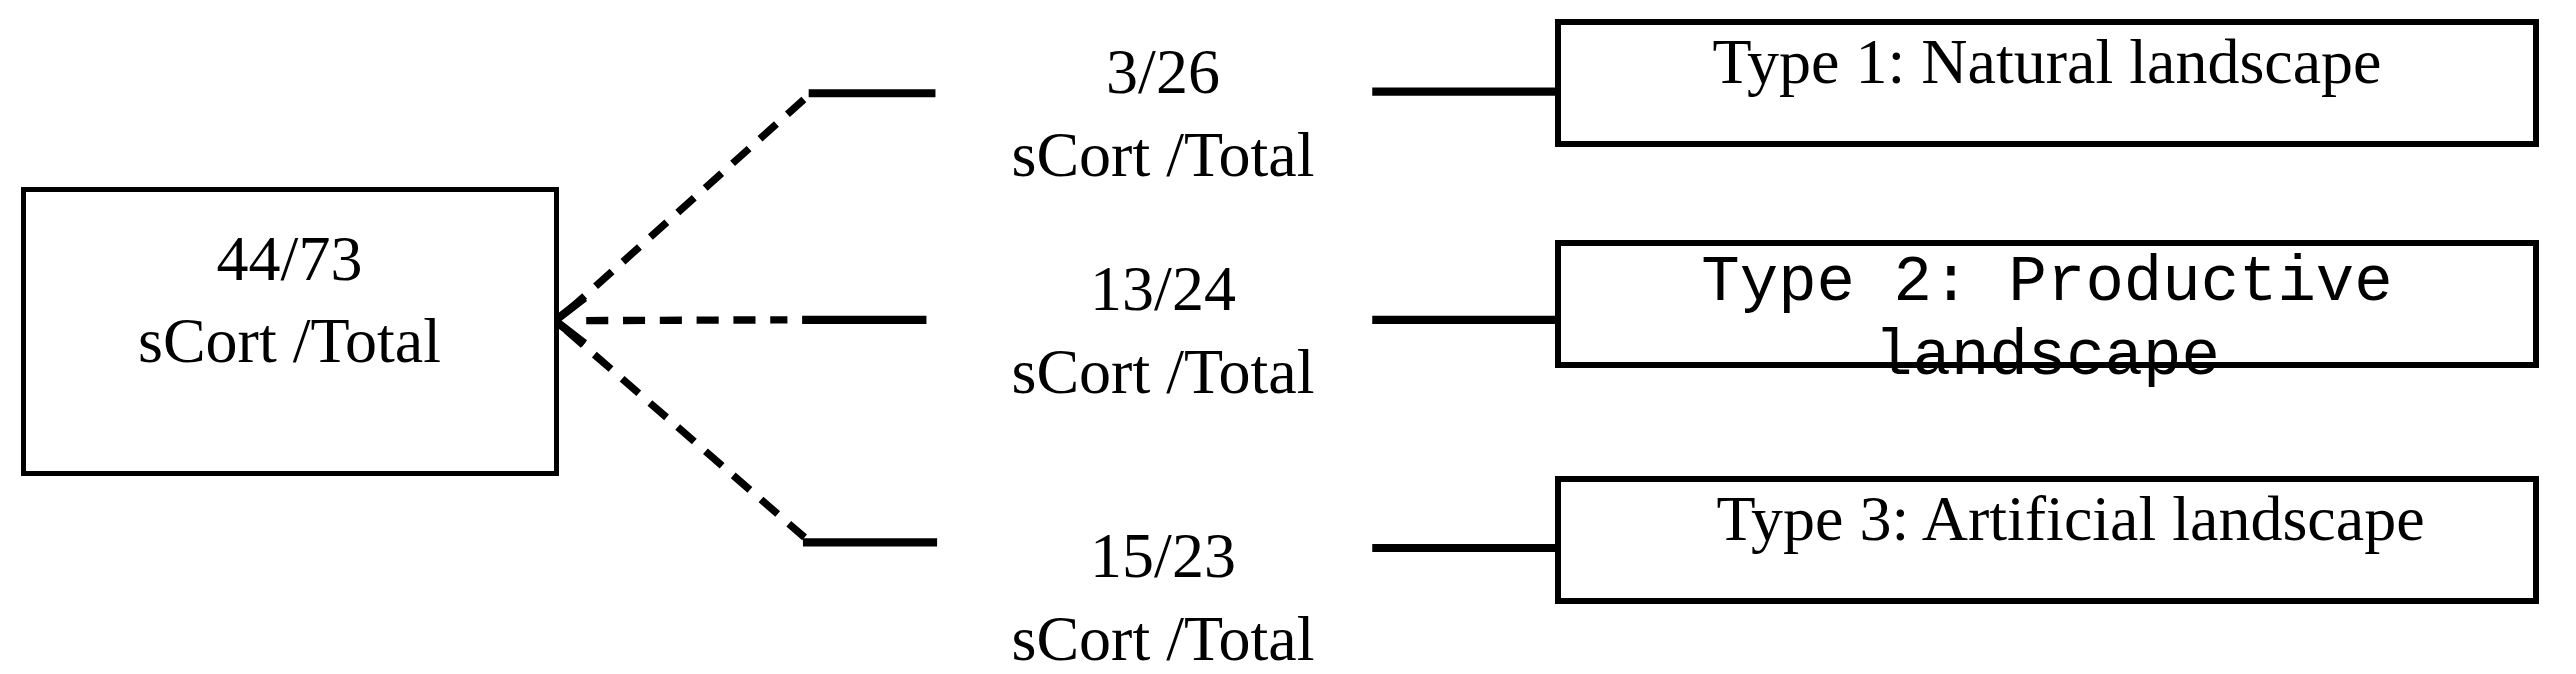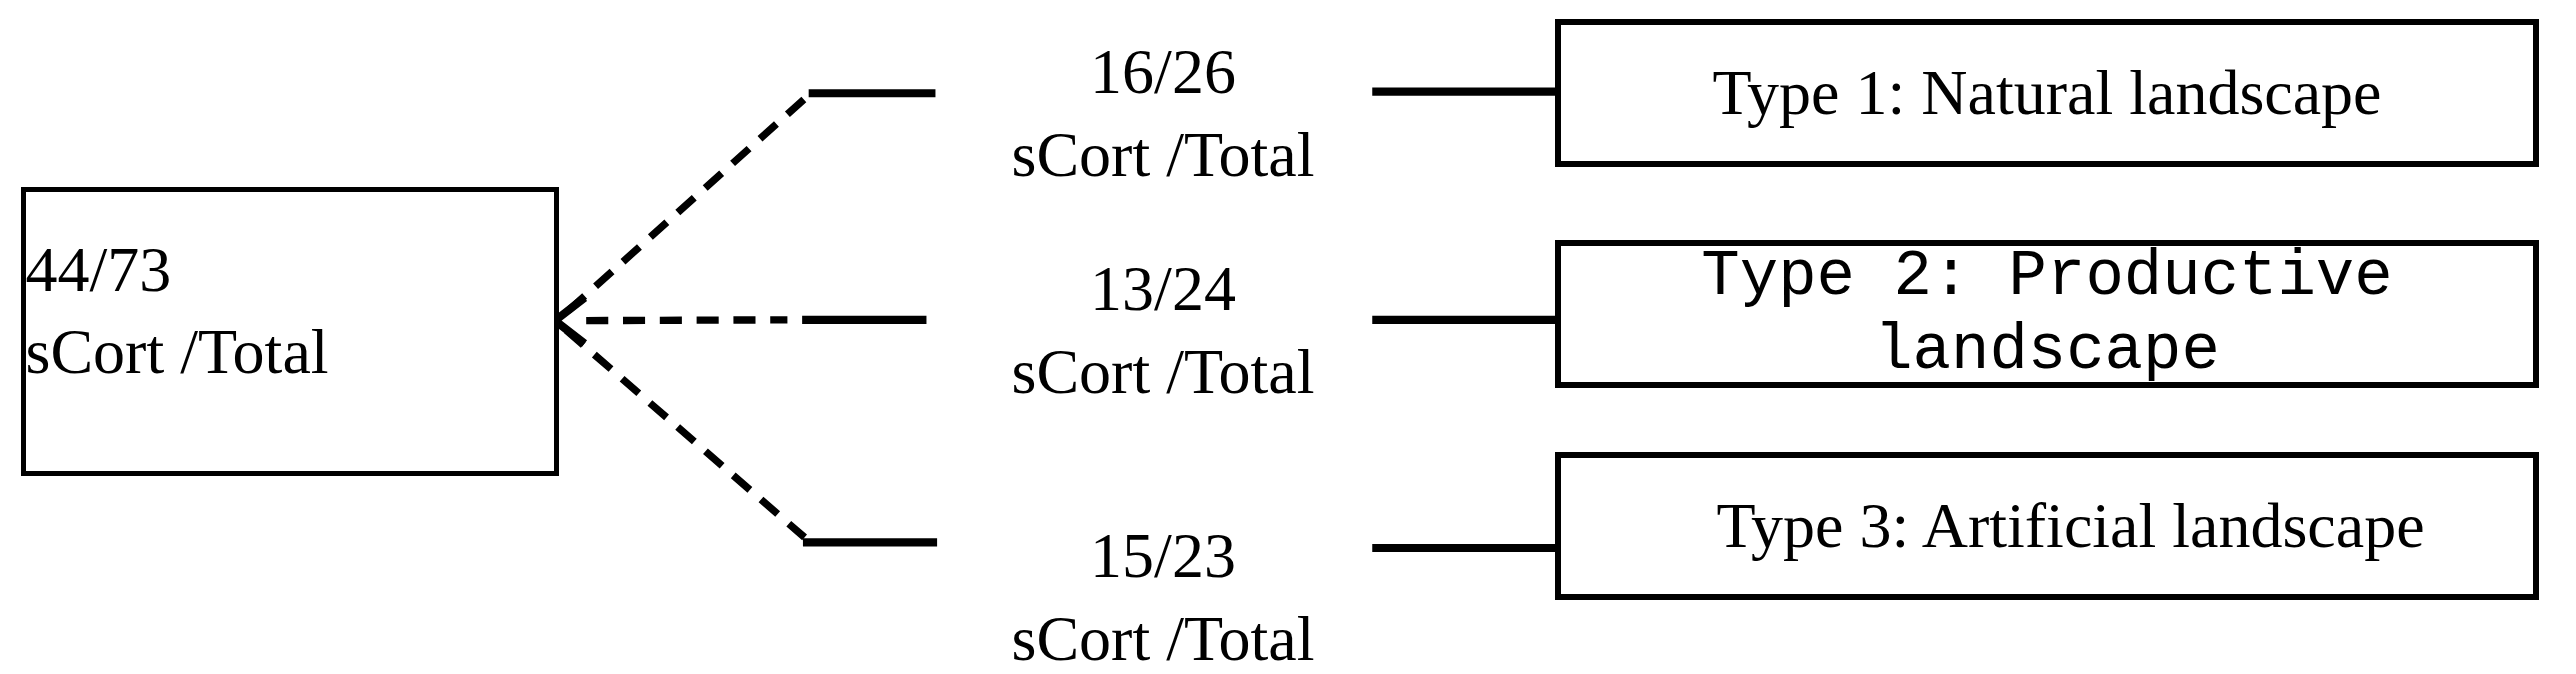--- a/index.html
+++ b/index.html
@@ -28,38 +28,39 @@
     box-sizing: border-box;
     background: #ffffff;
     border: 6.5px solid #000000;
   }
   #main-box {
     left: 20.5px;
     top: 187px;
     width: 538px;
     height: 289px;
     border-width: 5.7px;
-    padding-top: 37px;
+    text-align: center;
+    padding-top: 26px;
     font-size: 64px;
     line-height: 82px;
   }
   .type-box {
     left: 1555px;
     width: 984px;
-    height: 148px;
+    height: 128px;
     display: flex;
-    align-items: center;
+    align-items: flex-start;
     justify-content: center;
     text-align: center;
     font-size: 64px;
     line-height: 74px;
   }
   #type-box-1 { top: 19px; }
   #type-box-2 { top: 240px; font-family: Liberation Mono, monospace; }
-  #type-box-3 { top: 452px; padding-left: 47px; }
+  #type-box-3 { top: 476px; padding-left: 47px; }
   .branch-label {
     position: absolute;
     left: 934px;
     width: 458px;
     text-align: center;
     font-size: 64px;
     line-height: 83px;
     white-space: nowrap;
   }
   #branch-label-1 { top: 29.5px; }
@@ -89,21 +90,21 @@
       <line x1="1677" y1="670" x2="1904" y2="670" stroke-width="10"></line>
     </g>
   </svg>
 
   <div class="box" id="main-box">
     <div>44/73</div>
     <div>sCort /Total</div>
   </div>
 
   <div class="branch-label" id="branch-label-1">
-    <div>16/26</div>
+    <div>3/26</div>
     <div>sCort /Total</div>
   </div>
   <div class="branch-label" id="branch-label-2">
     <div>13/24</div>
     <div>sCort /Total</div>
   </div>
   <div class="branch-label" id="branch-label-3">
     <div>15/23</div>
     <div>sCort /Total</div>
   </div>

